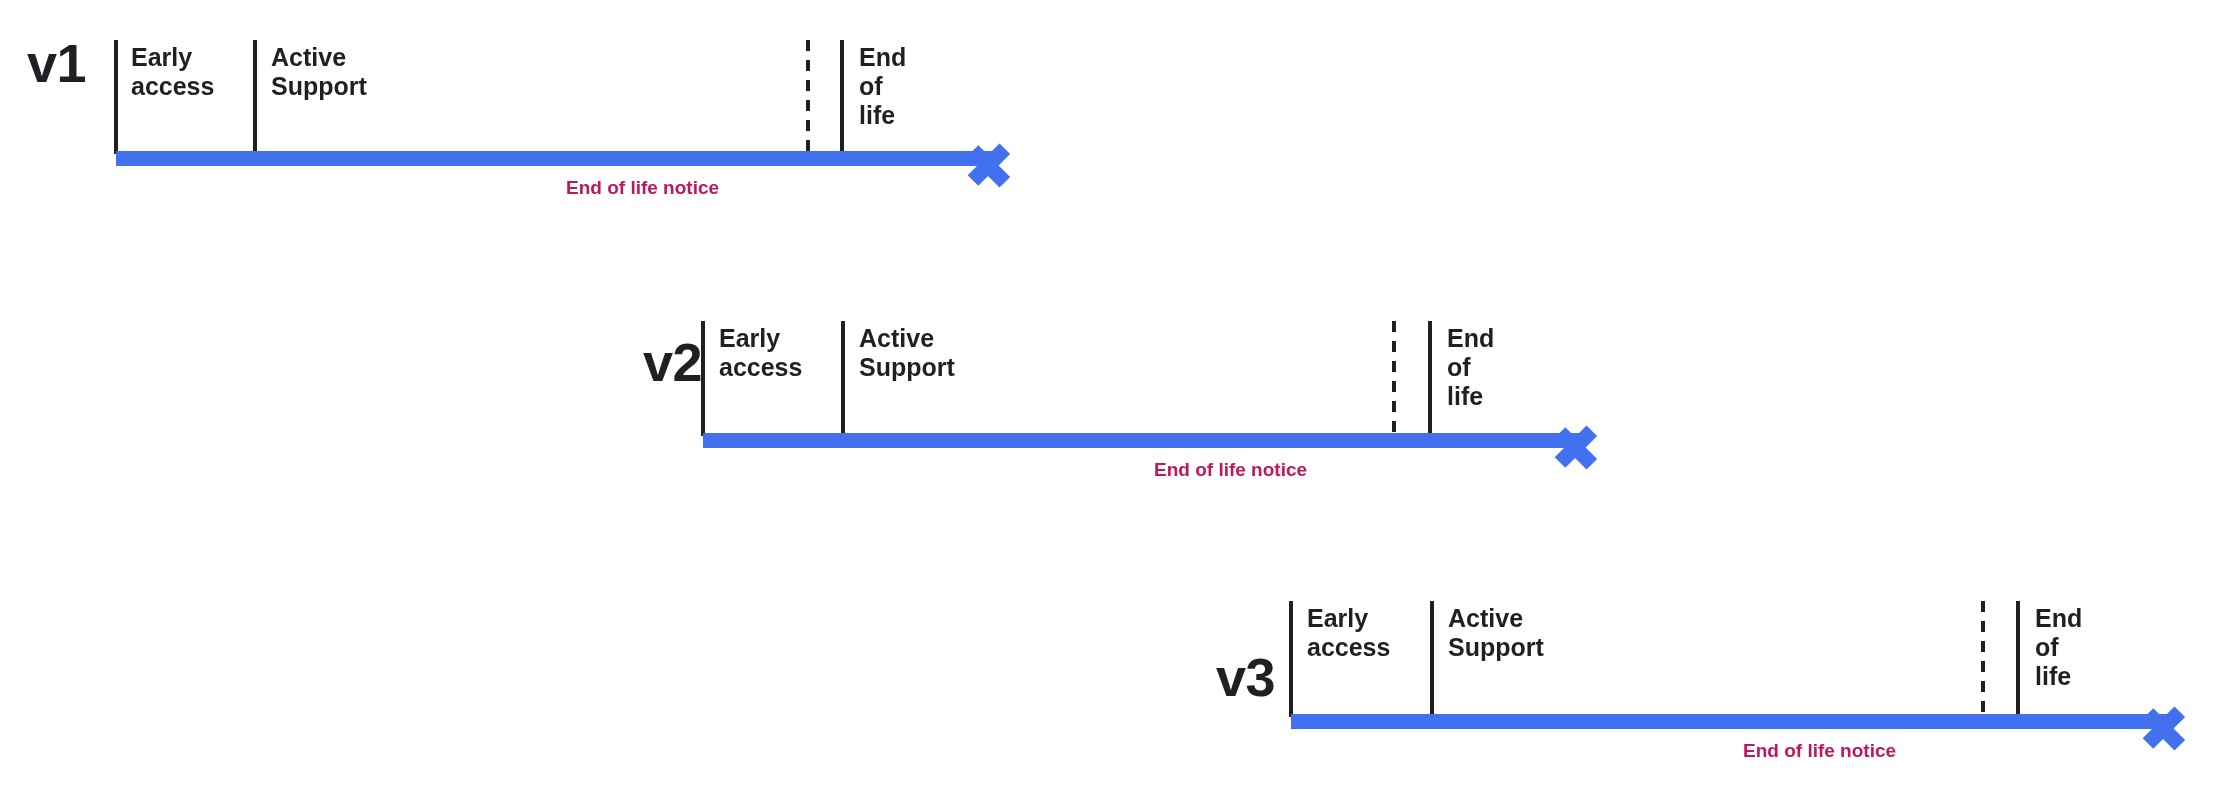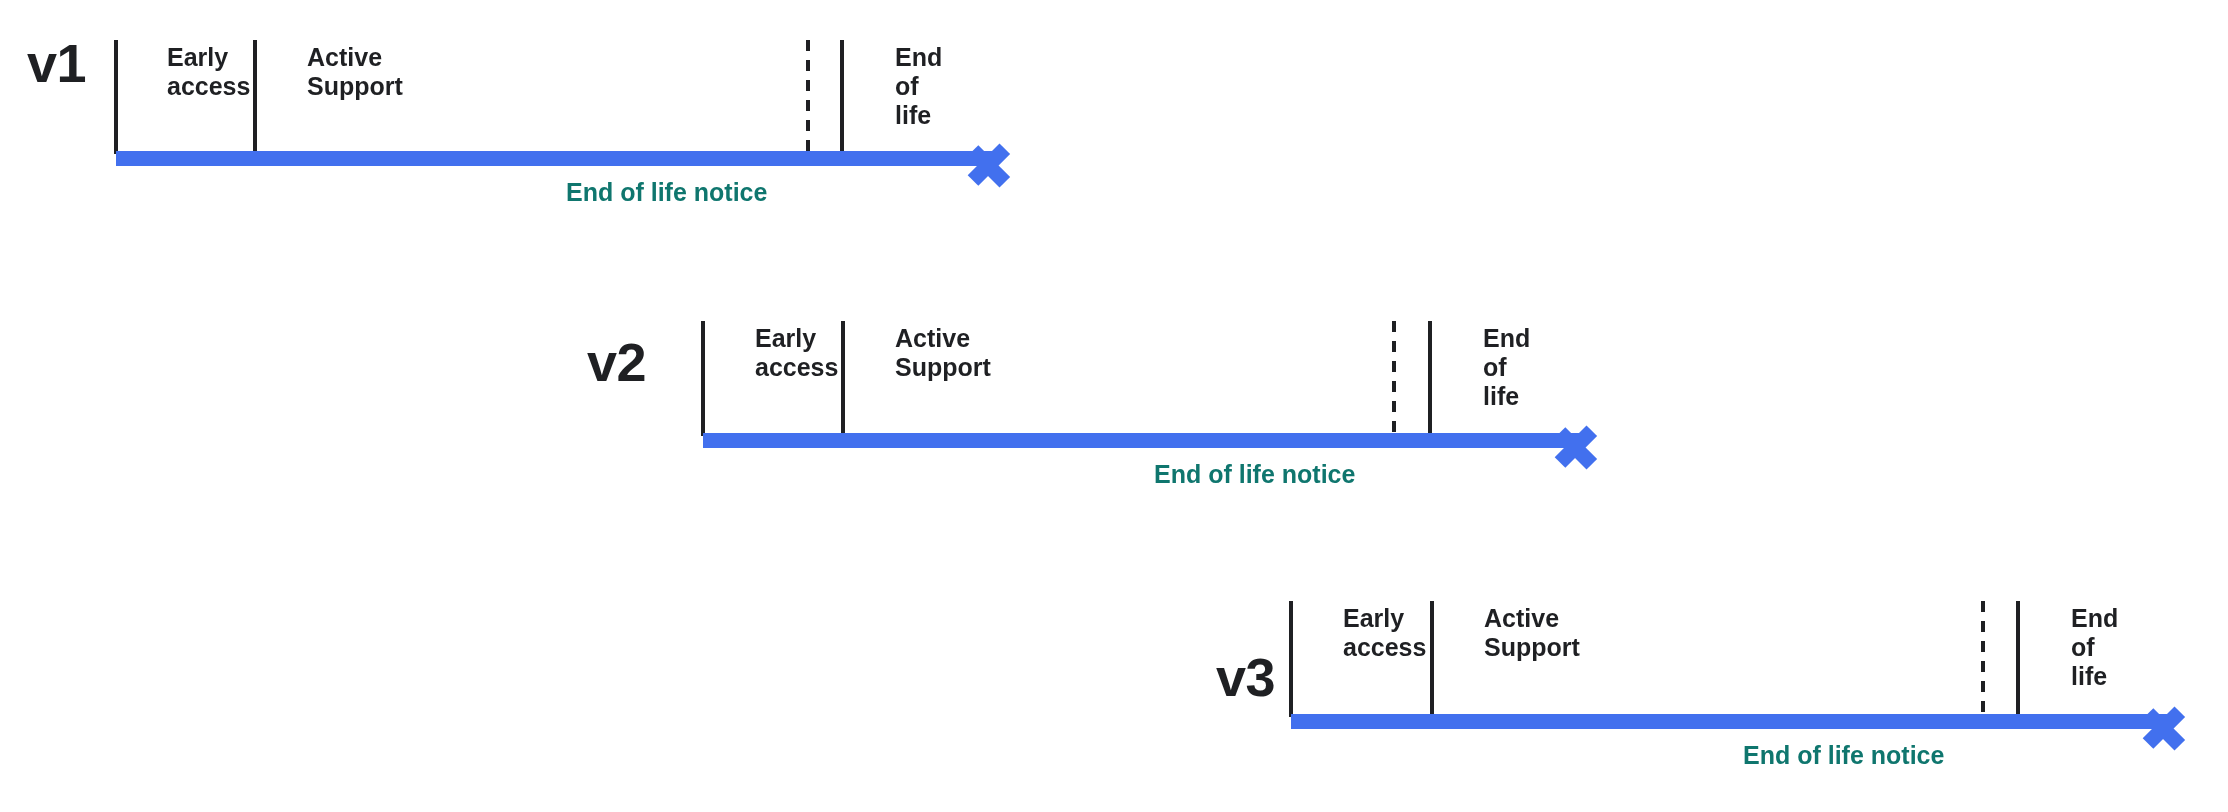--- a/index.html
+++ b/index.html
@@ -60,21 +60,20 @@
   }
 
   
   .phase-label {
     position: absolute;
     font-size: 25px;
     font-weight: 700;
     color: #1f2023;
     line-height: 1.16;
     white-space: pre-line;
-    margin-left: 36px;
   }
 
   
   .bar {
     position: absolute;
     background: #4270ee;
     height: 15px;
   }
 
   
@@ -98,23 +97,23 @@
   }
   .arrow-head span.dn {
     top: 38px;
     transform: rotate(-45deg);
     transform-origin: 0% 50%;
   }
 
   
   .notice-label {
     position: absolute;
-    font-size: 25px;
+    font-size: 19px;
     font-weight: 700;
-    color: #0f766e;
+    color: #be185d;
     line-height: 1.2;
     white-space: nowrap;
   }
 </style>
 </head>
 <body>
 
 <div id="canvas">
 
   <div class="timeline">
@@ -135,21 +134,21 @@
     <div class="arrow-head" style="left:973px; top:135px;">
       <span class="up"></span>
         <span class="dn"></span>
     </div>
 
     <div class="notice-label" style="left:566px; top:177px;">End of life notice</div>
   </div>
 
   <div class="timeline">
 
-    <div class="version-label" style="left:568px; top:335px; width:78px;text-align:right;">v2</div>
+    <div class="version-label" style="left:624px; top:335px; width:78px;text-align:right;">v2</div>
 
     <div class="vsep" style="left:701px; top:321px; height:115px;"></div>
     <div class="vsep" style="left:841px; top:321px; height:115px;"></div>
     <div class="vdash" style="left:1392px; top:321px; height:115px;"></div>
     <div class="vsep" style="left:1428px; top:321px; height:115px;"></div>
 
     <div class="phase-label" style="left:719px; top:324px;">Early
 access</div>
     <div class="phase-label" style="left:859px; top:324px;">Active Support</div>
     <div class="phase-label" style="left:1447px; top:324px;">End of life</div>

